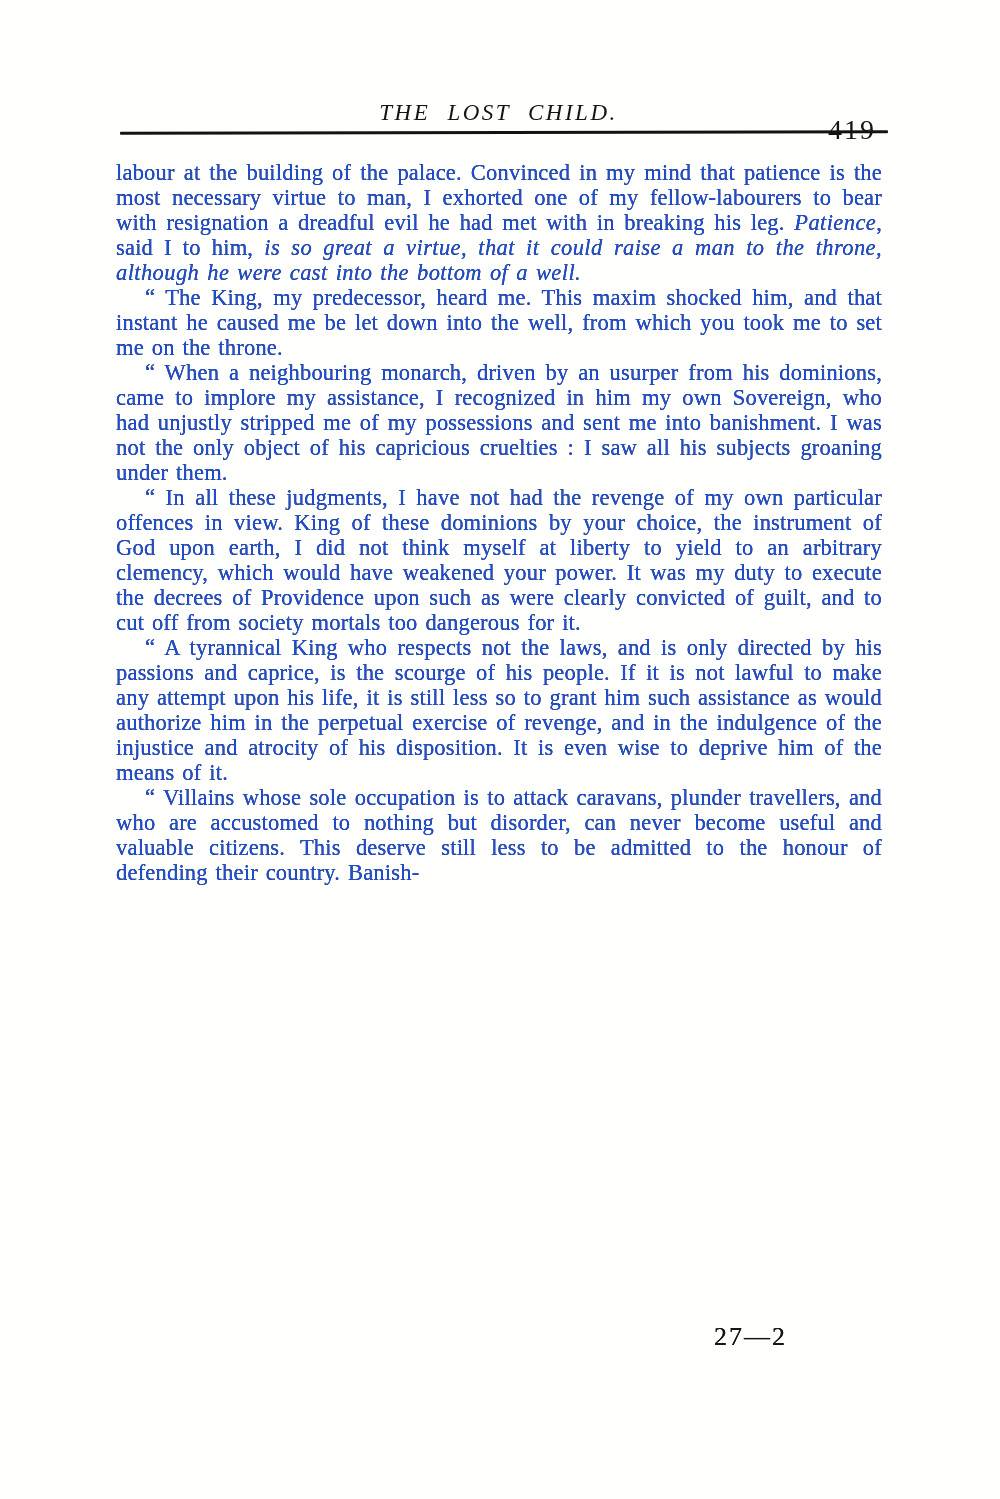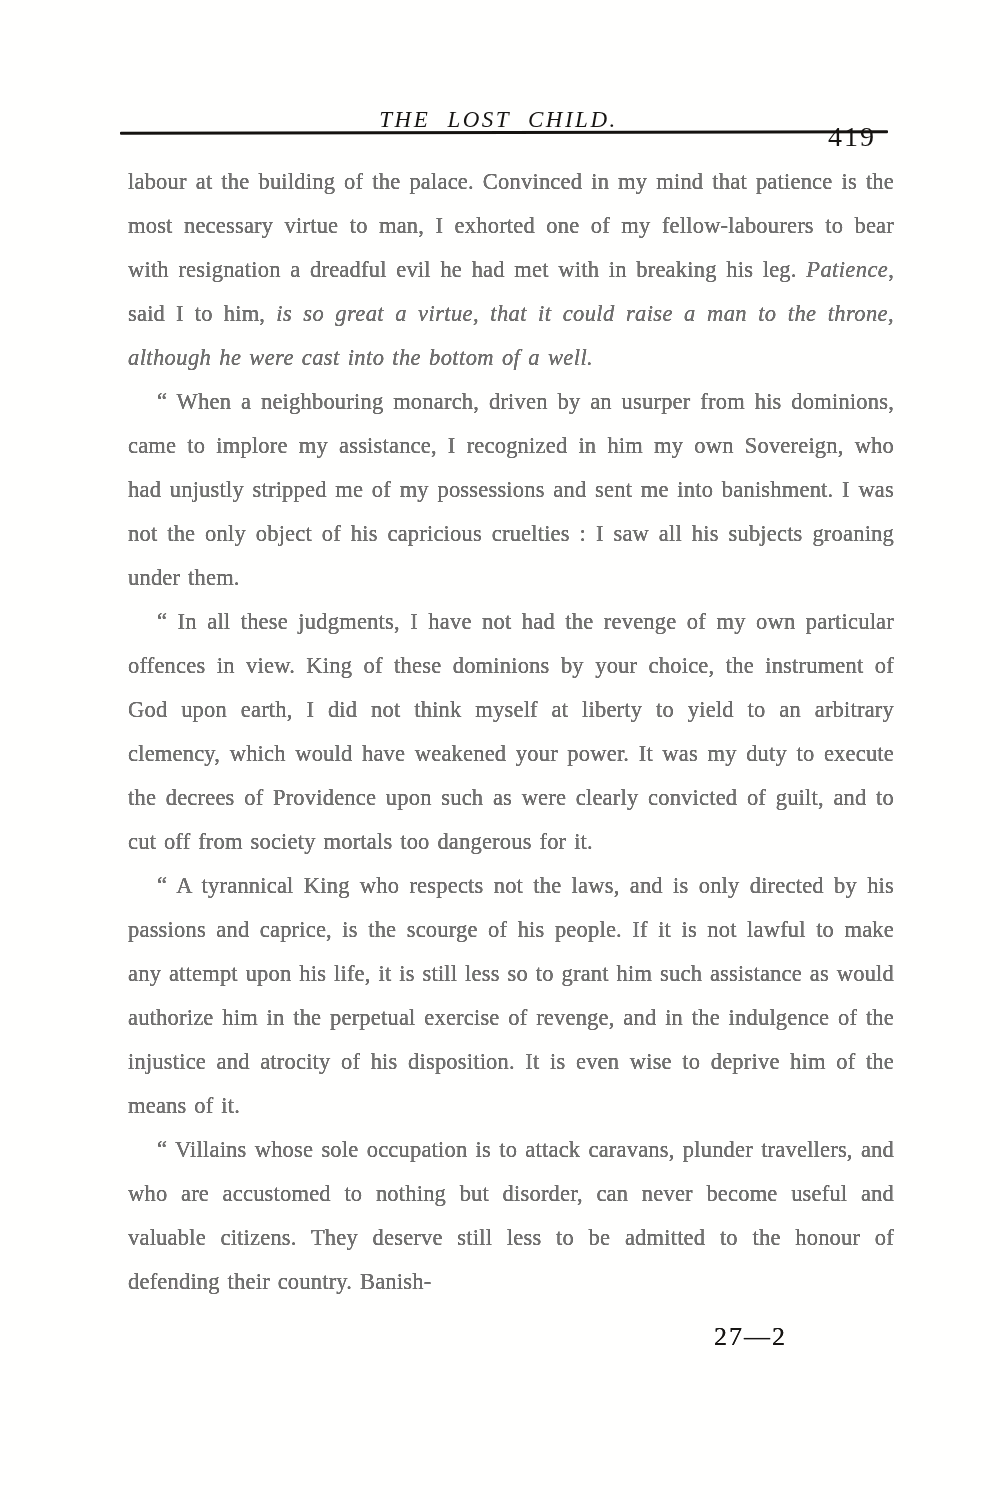--- a/index.html
+++ b/index.html
@@ -12,21 +12,21 @@
     width: 1000px;
     height: 1499px;
     background: #fffffe;
     overflow: hidden;
     color: #161412;
     font-family: "Liberation Serif", serif;
   }
   
   .running-head {
     position: absolute;
-    top: 107px;
+    top: 100px;
     left: 115px;
     right: 118px;
     height: 30px;
   }
   .head-title {
     display: block;
     text-align: center;
     font-style: italic;
     font-size: 23px;
     letter-spacing: 2.5px;
@@ -49,28 +49,28 @@
     width: 768px;
     height: 3px;
     background: #151310;
     transform: rotate(-0.12deg);
     border-radius: 1px;
   }
   
   .body-text {
     position: absolute;
     top: 160px;
-    left: 128px;
+    left: 116px;
     width: 766px;
     text-align: justify;
     font-size: 22.5px;
-    line-height: 44px;
+    line-height: 25px;
     letter-spacing: 0.2px;
     word-spacing: 2px;
-    color: #737373;
+    color: #1d4ed8;
     text-shadow: 0 0 0.4px #1a1713;
   }
   .para {
     margin: 0;
     padding: 0;
     text-indent: 0;
   }
   .para.indent {
     text-indent: 29px;
   }
@@ -97,21 +97,22 @@
   <header class="running-head">
     <span class="head-title">THE LOST CHILD.</span>
     <span class="page-number">419</span>
   </header>
 
   <div class="head-rule"></div>
 
   <main class="body-text">
     <p class="para"><span>labour at the building of the palace.  Convinced in my mind that patience is the most necessary virtue to man, I exhorted one of my fellow-labourers to bear with resignation a dreadful evil he had met with in breaking his leg.  </span><em class="maxim">Patience</em><span>, said I to him, </span><em class="maxim">is so great a virtue, that it could raise a man to the throne, although he were cast into the bottom of a well.</em></p>
 
+    <p class="para indent">“ The King, my predecessor, heard me.  This maxim shocked him, and that instant he caused me be let down into the well, from which you took me to set me on the throne.</p>
     <p class="para indent">“ When a neighbouring monarch, driven by an usurper from his dominions, came to implore my assistance, I recognized in him my own Sovereign, who had unjustly stripped me of my possessions and sent me into banishment.  I was not the only object of his capricious cruelties : I saw all his subjects groaning under them.</p>
     <p class="para indent">“ In all these judgments, I have not had the revenge of my own particular offences in view.  King of these dominions by your choice, the instrument of God upon earth, I did not think myself at liberty to yield to an arbitrary clemency, which would have weakened your power.  It was my duty to execute the decrees of Providence upon such as were clearly convicted of guilt, and to cut off from society mortals too dangerous for it.</p>
     <p class="para indent">“ A tyrannical King who respects not the laws, and is only directed by his passions and caprice, is the scourge of his people.  If it is not lawful to make any attempt upon his life, it is still less so to grant him such assistance as would authorize him in the perpetual exercise of revenge, and in the indulgence of the injustice and atrocity of his disposition.  It is even wise to deprive him of the means of it.</p>
-    <p class="para indent">“ Villains whose sole occupation is to attack caravans, plunder travellers, and who are accustomed to nothing but disorder, can never become useful and valuable citizens.  They deserve still less to be admitted to the honour of defending their country.  Banish-</p>
+    <p class="para indent">“ Villains whose sole occupation is to attack caravans, plunder travellers, and who are accustomed to nothing but disorder, can never become useful and valuable citizens.  This deserve still less to be admitted to the honour of defending their country.  Banish-</p>
   </main>
 
   <span class="signature-mark">27—2</span>
 
 </div>
 
 </body></html>

